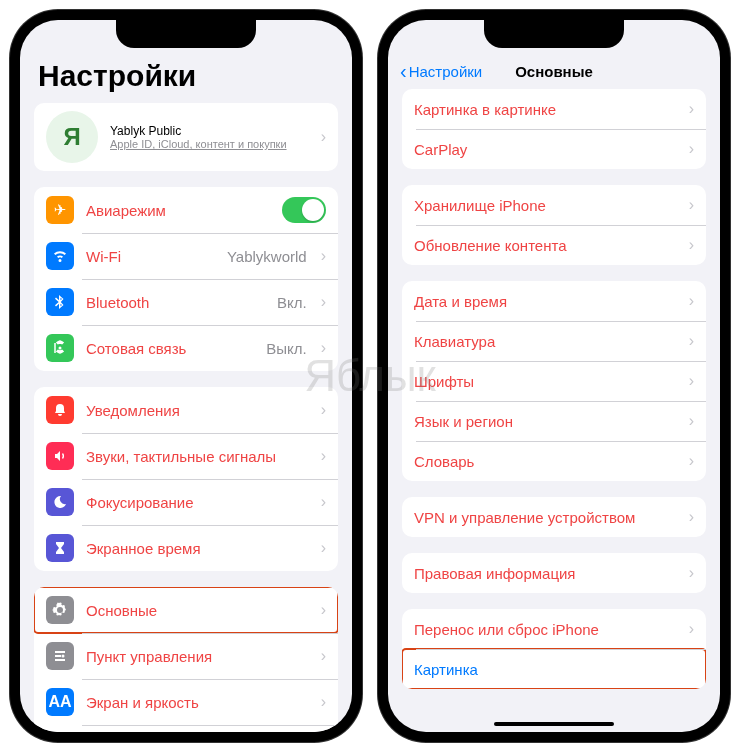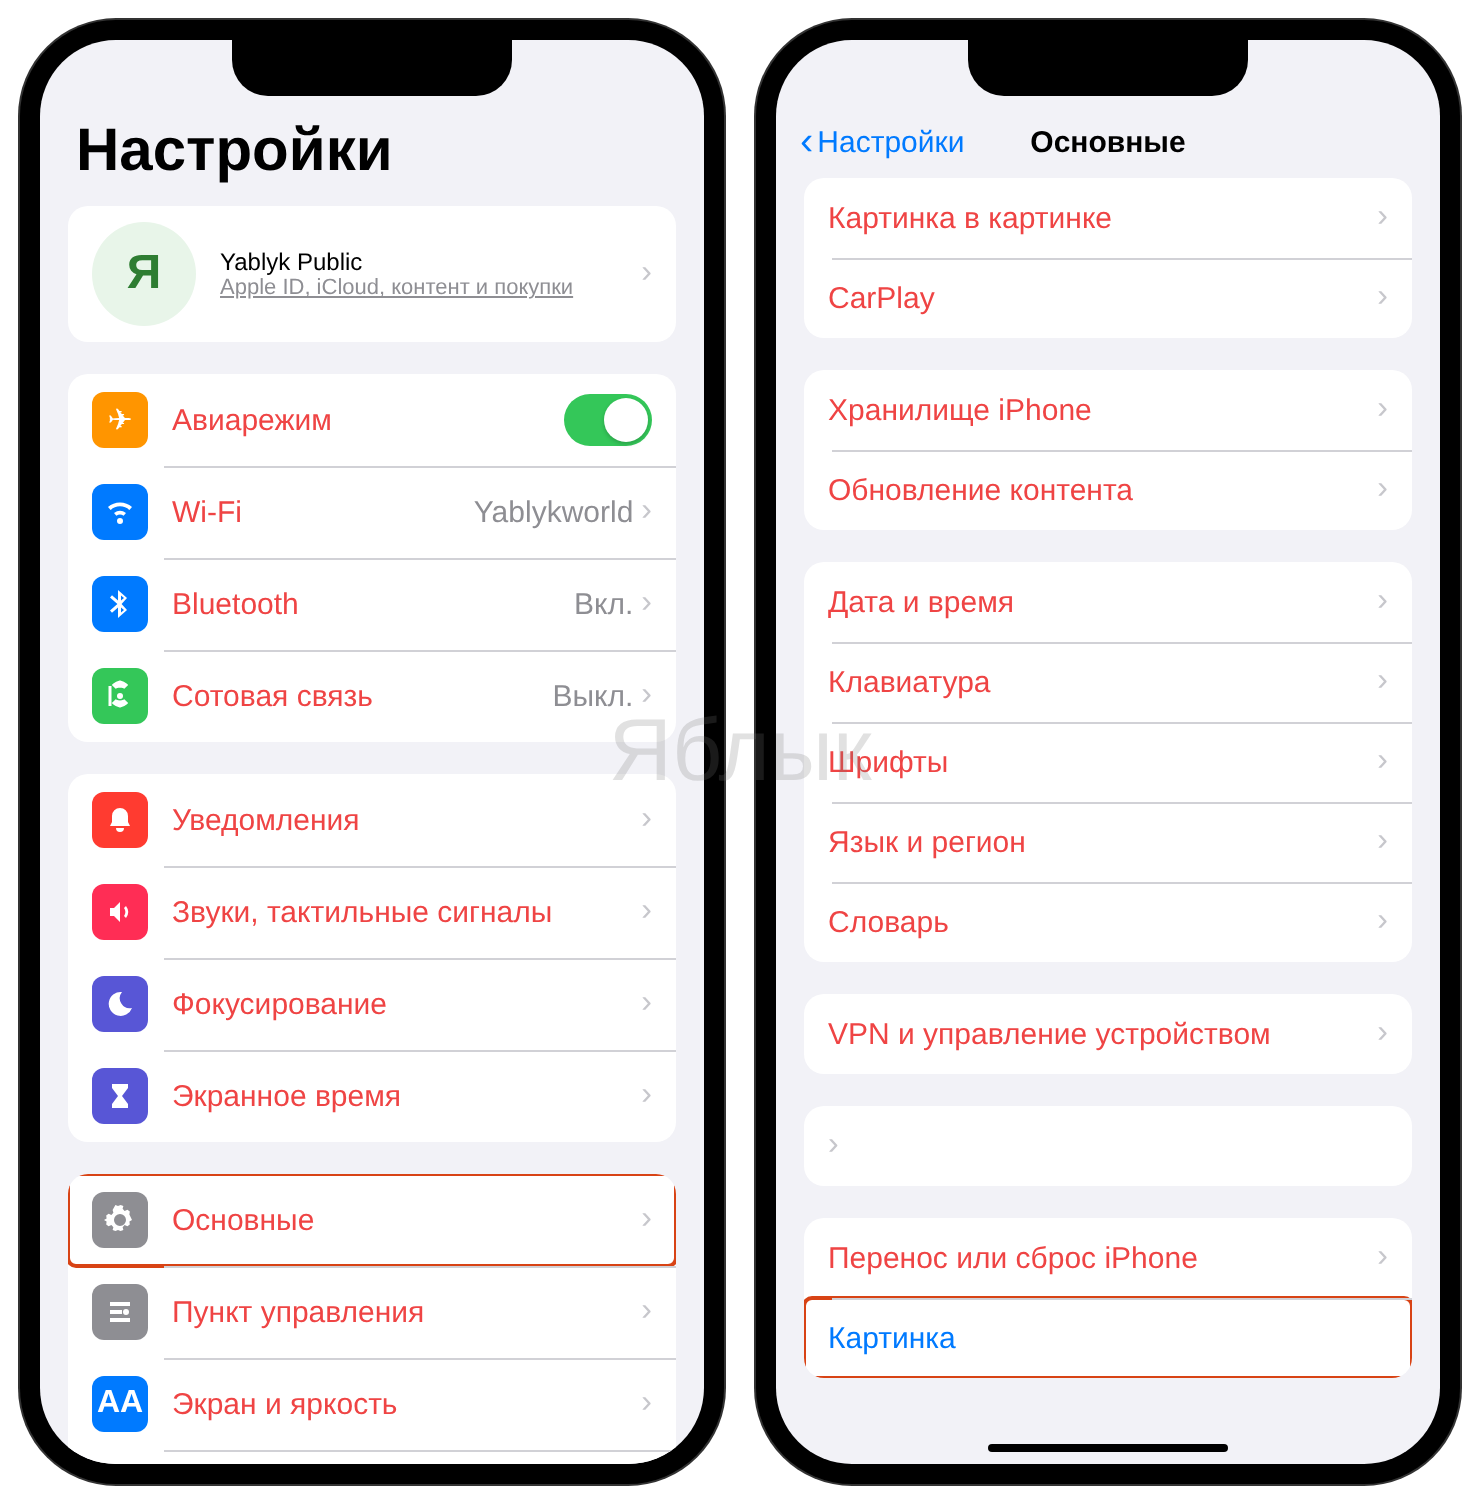--- a/index.html
+++ b/index.html
@@ -21,21 +21,21 @@
   .nav-title { position: absolute; left: 50%; transform: translateX(-50%); font-weight: 600; font-size: 15px; }
   .large-title { font-size: 30px; font-weight: 700; padding: 6px 18px 10px; }
   .content { padding: 0 14px; }
   .group { background: #fff; border-radius: 10px; margin-bottom: 16px; overflow: hidden; }
   .row { display: flex; align-items: center; padding: 9px 12px; min-height: 40px; position: relative; }
   .row + .row::before { content: ""; position: absolute; top: 0; left: 48px; right: 0; height: 0.5px; background: #d1d1d6; }
   .row.no-icon + .row::before { left: 14px; }
   .row.no-icon::before { left: 14px; }
   .row-icon { width: 28px; height: 28px; border-radius: 6px; margin-right: 12px; display: flex; align-items: center; justify-content: center; flex-shrink: 0; color: #fff; font-size: 15px; }
   .row-label { flex: 1; font-size: 15px; color: #ef4444; }
-  .row-value { color: #8e8e93; font-size: 15px; margin-right: 4px; }
+  .row-value { color: #8e8e93; font-size: 15px; margin-right: 14px; }
   .chevron { color: #c7c7cc; font-size: 16px; font-weight: 400; }
   .profile-row { padding: 8px 12px; }
   .profile-icon { width: 52px; height: 52px; border-radius: 26px; background: #e8f5e9; display: flex; align-items: center; justify-content: center; font-weight: 700; font-size: 24px; color: #2e7d32; margin-right: 12px; flex-shrink: 0; }
   .profile-text .name { font-size: 12px; font-weight: 400; }
   .profile-text .sub { font-size: 11px; color: #8e8e93; text-decoration: underline; }
   .toggle { width: 44px; height: 26px; background: #34c759; border-radius: 13px; position: relative; }
   .toggle::after { content: ""; position: absolute; right: 2px; top: 2px; width: 22px; height: 22px; background: #fff; border-radius: 11px; box-shadow: 0 1px 2px rgba(0,0,0,0.2); }
   .highlight-red { outline: 2px solid #d84315; outline-offset: -1px; border-radius: 4px; }
   .link-text { color: #007aff; }
   .home-indicator { position: absolute; bottom: 6px; left: 50%; transform: translateX(-50%); width: 120px; height: 4px; background: #000; border-radius: 2px; }
@@ -273,20 +273,21 @@
         </div>
       </div>
       <div class="group">
         <div class="row no-icon">
           <div class="row-label">VPN и управление устройством</div>
           <span class="chevron">›</span>
         </div>
       </div>
       <div class="group">
         <div class="row no-icon">
+          <div class="row-label">Правовая информация</div>
           <span class="chevron">›</span>
         </div>
       </div>
       <div class="group">
         <div class="row no-icon">
           <div class="row-label">Перенос или сброс iPhone</div>
           <span class="chevron">›</span>
         </div>
         <div class="row no-icon highlight-red">
           <div class="row-label link-text">Картинка</div>

